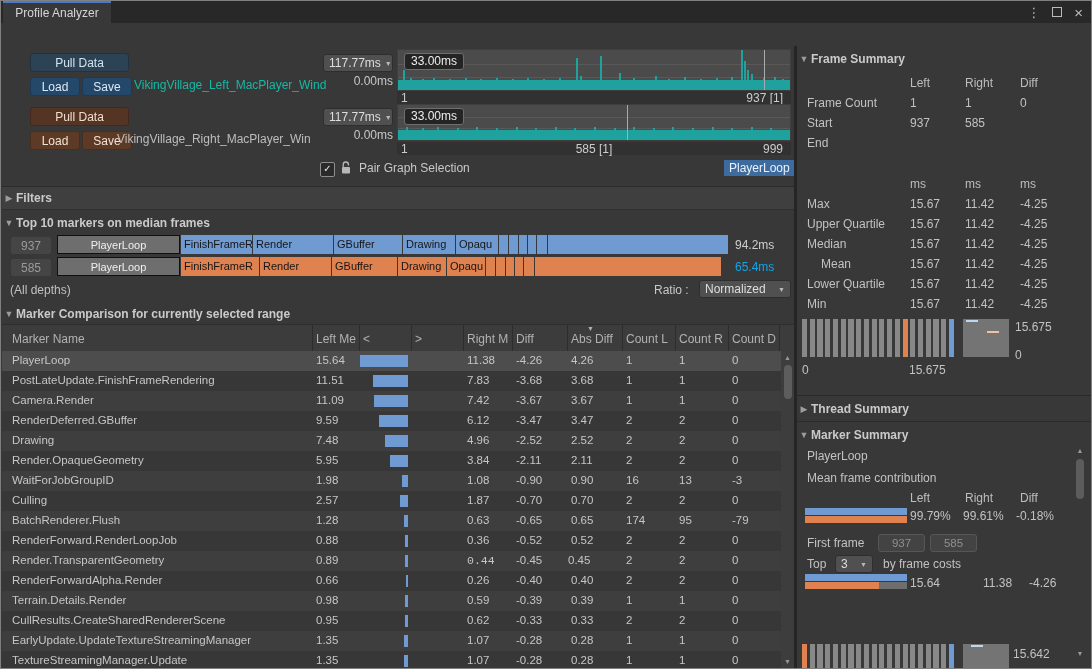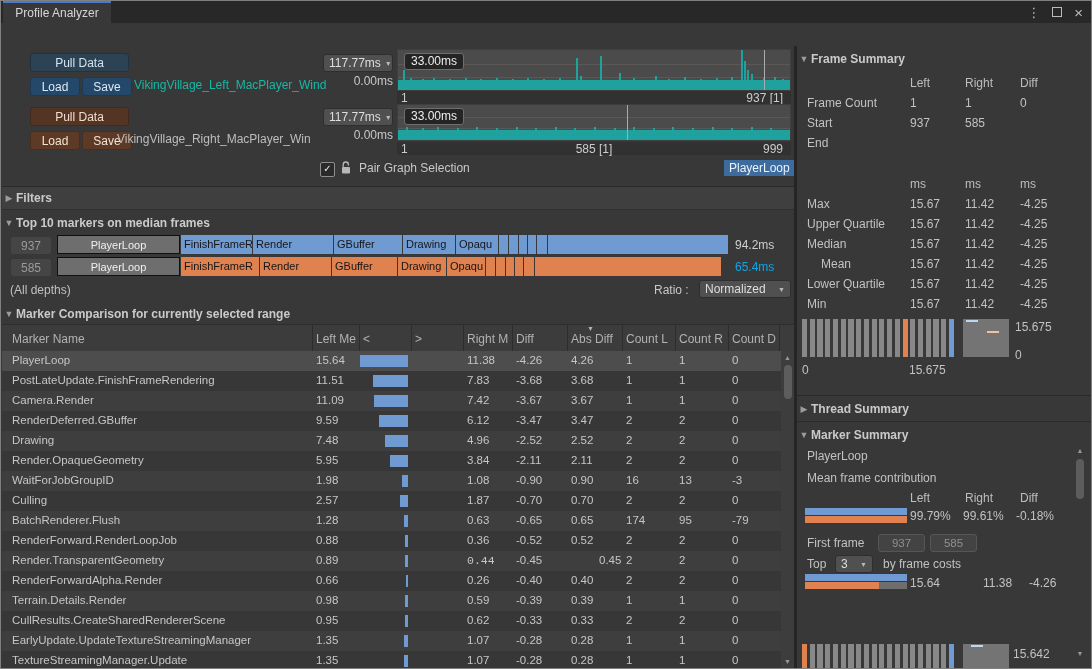--- a/index.html
+++ b/index.html
@@ -374,21 +374,21 @@
           <span style="left: 624px;">2</span>
           <span style="left: 677px;">2</span>
           <span style="left: 730px;">0</span>
           <div class="lbar" style="left: 403px; width: 3px;"></div>
         </div>
         <div class="trow" style="background: rgb(62, 62, 62);">
           <span style="left: 10px;">Render.TransparentGeometry</span>
           <span style="left: 314px;">0.89</span>
           <span style="left: 465px; font-family: Liberation Mono, monospace;">0.44</span>
           <span style="left: 514px;">-0.45</span>
-          <span style="left: 597px;">0.45</span>
+          <span style="left: 566px;">0.45</span>
           <span style="left: 624px;">2</span>
           <span style="left: 677px;">2</span>
           <span style="left: 730px;">0</span>
           <div class="lbar" style="left: 403px; width: 3px;"></div>
         </div>
         <div class="trow" style="background: rgb(55, 55, 55);">
           <span style="left: 10px;">RenderForwardAlpha.Render</span>
           <span style="left: 314px;">0.66</span>
           <span style="left: 465px;">0.26</span>
           <span style="left: 514px;">-0.40</span>

